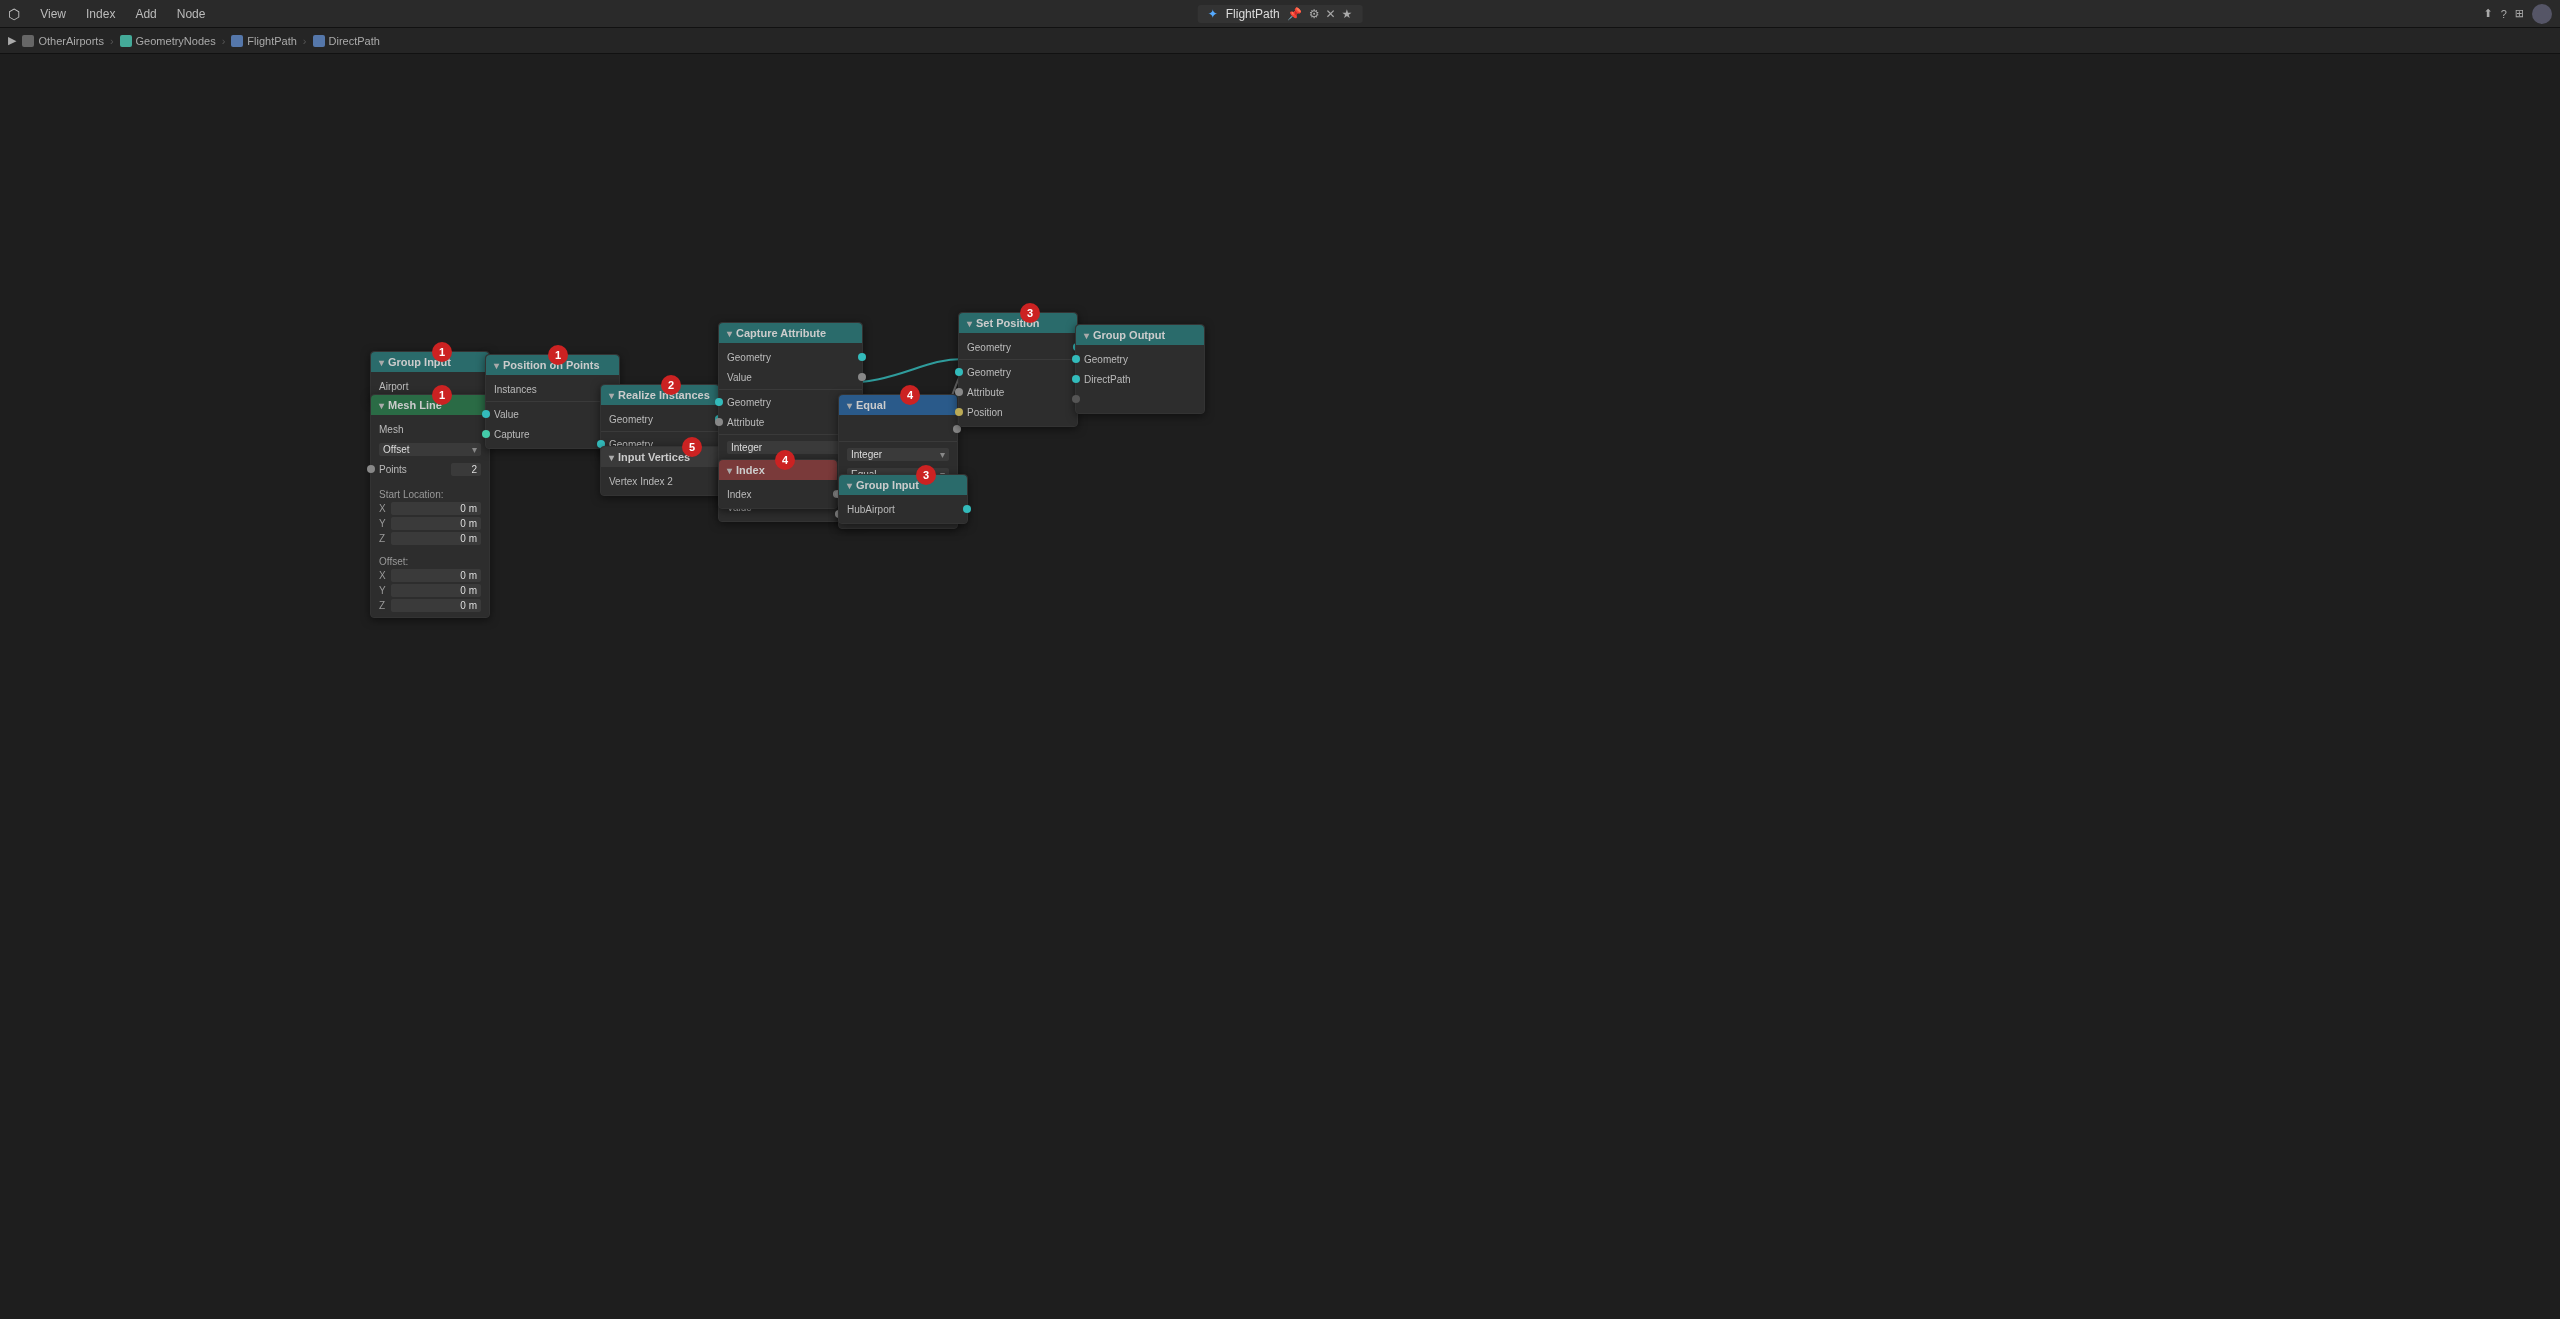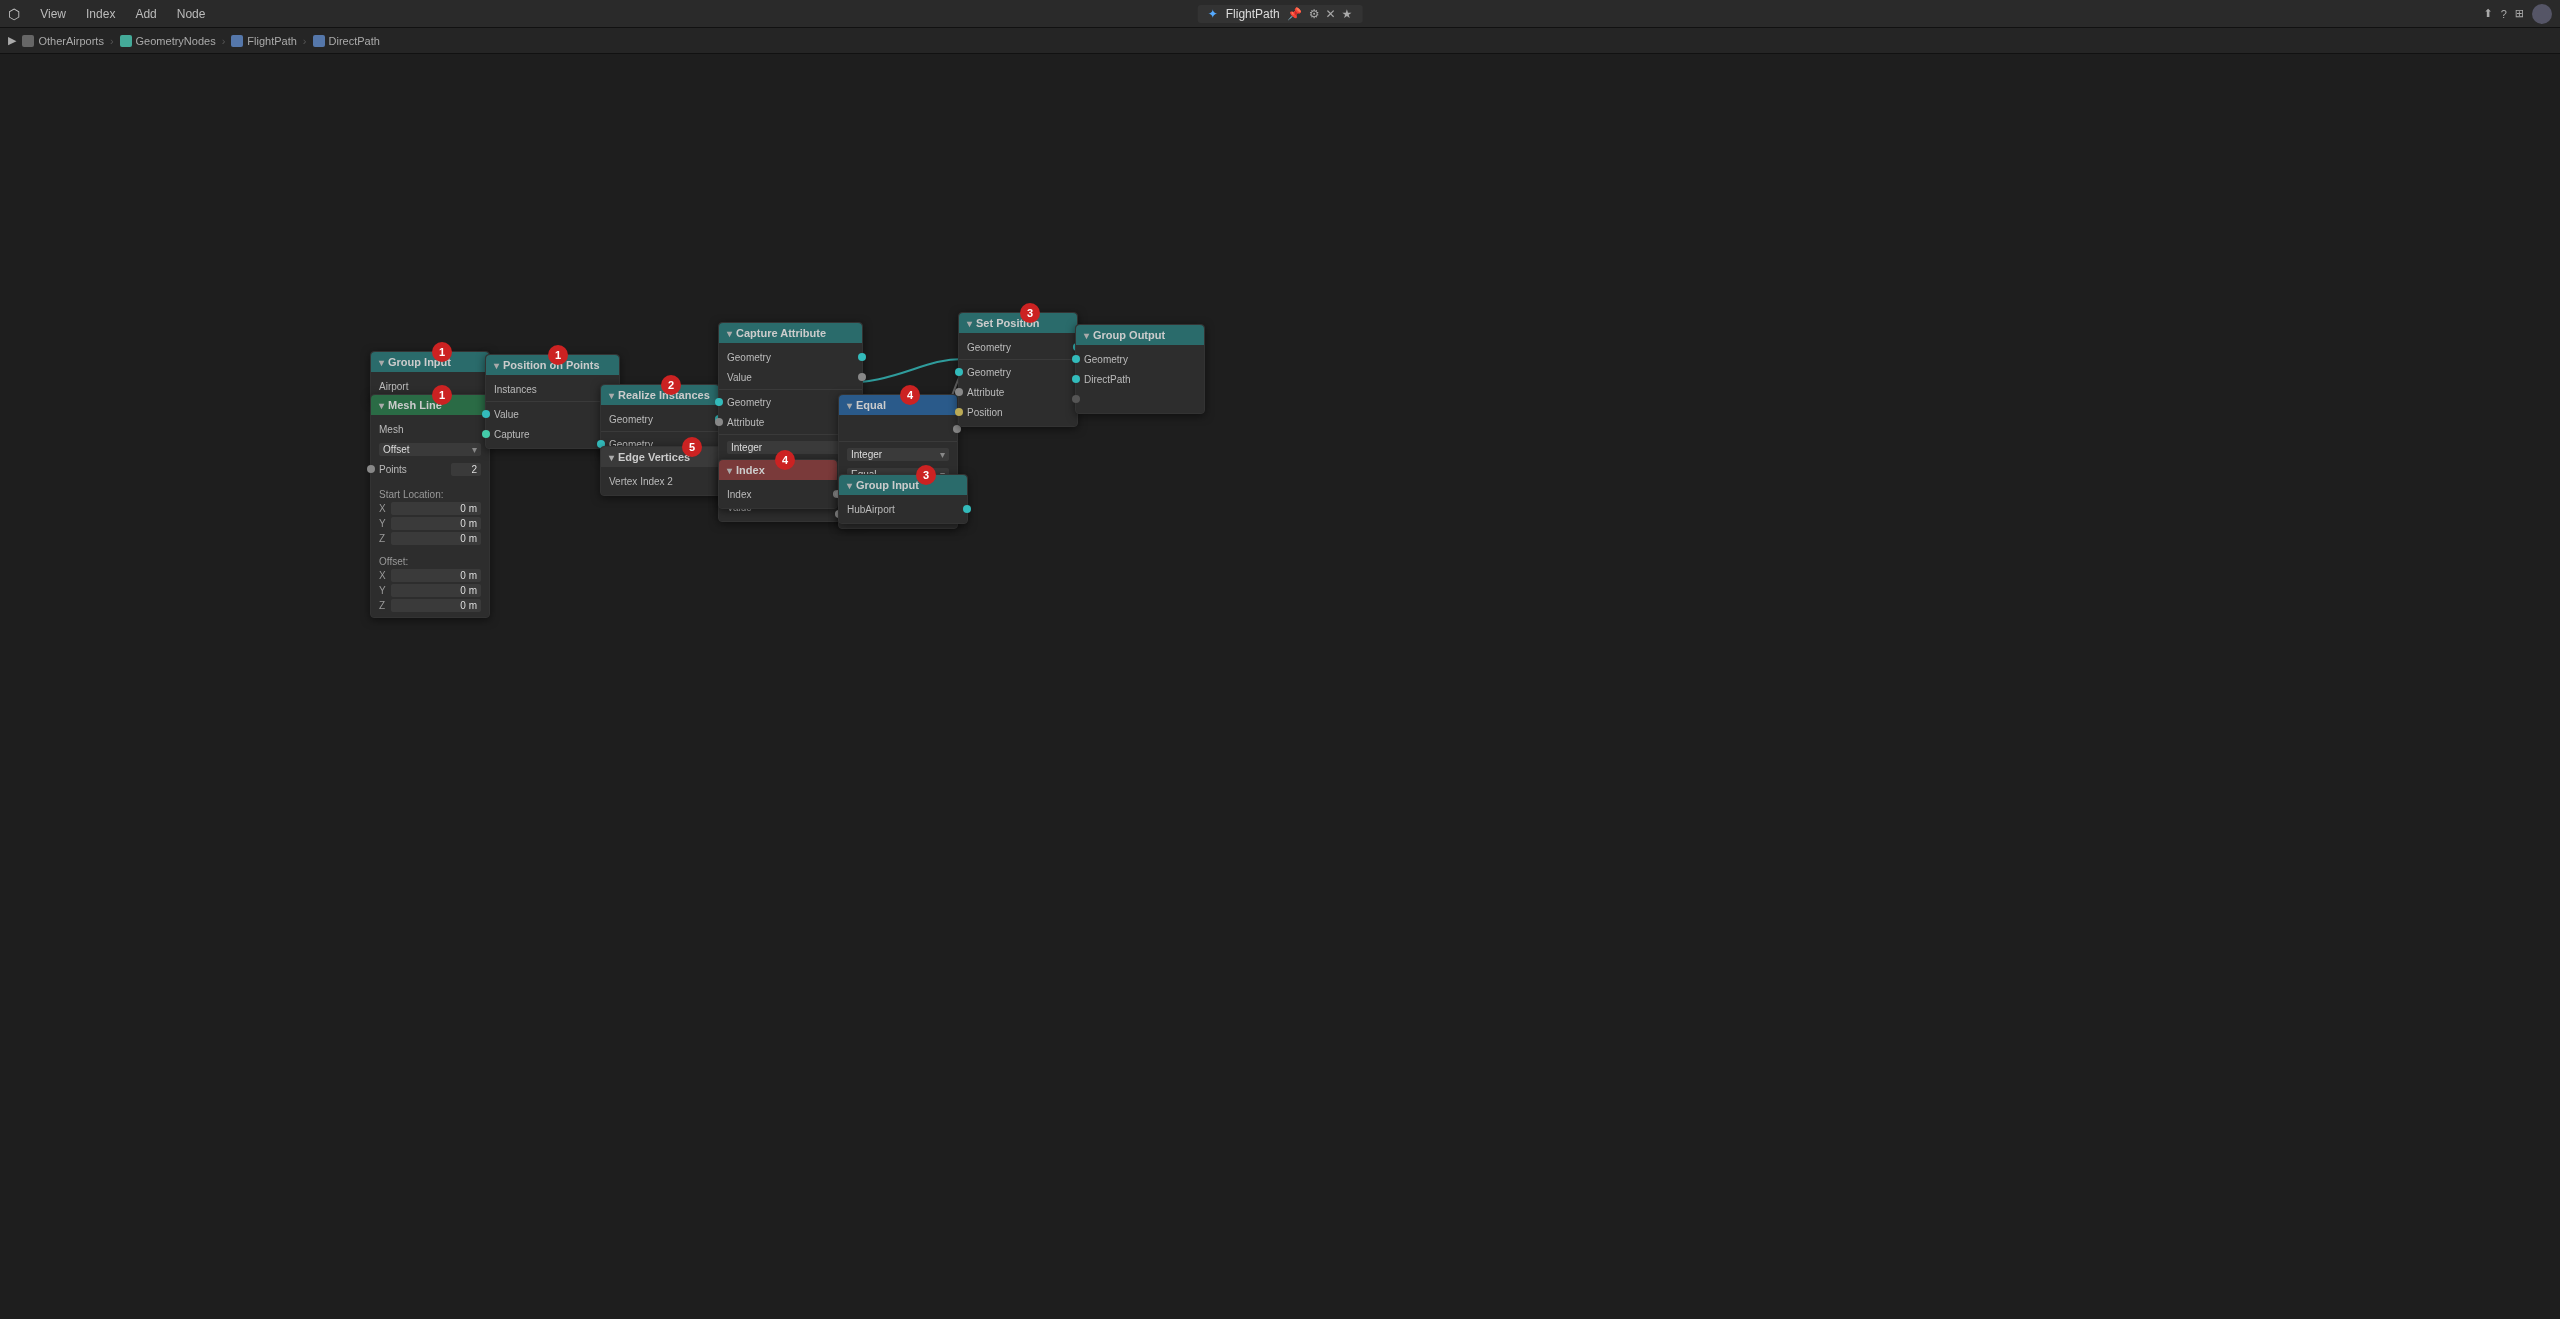--- a/index.html
+++ b/index.html
@@ -460,21 +460,21 @@
         <span class="socket socket-left socket-teal"></span>
         <label>Geometry</label>
       </div>
     </div>
   </div>
   <div class="badge" style="left:661px; top:321px;">2</div>
 
   <div class="node" style="left:600px; top:392px; width:130px; background:#2d2d2d;">
     <div class="node-header header-dark">
       <span class="arrow">▾</span>
-      <span>Edge Vertices</span>
+      <span>Input Vertices</span>
     </div>
     <div class="node-body">
       <div class="node-row">
         <label>Vertex Index 2</label>
         <span class="socket socket-right socket-grey"></span>
       </div>
     </div>
   </div>
   <div class="badge" style="left:682px; top:383px;">5</div>
 

